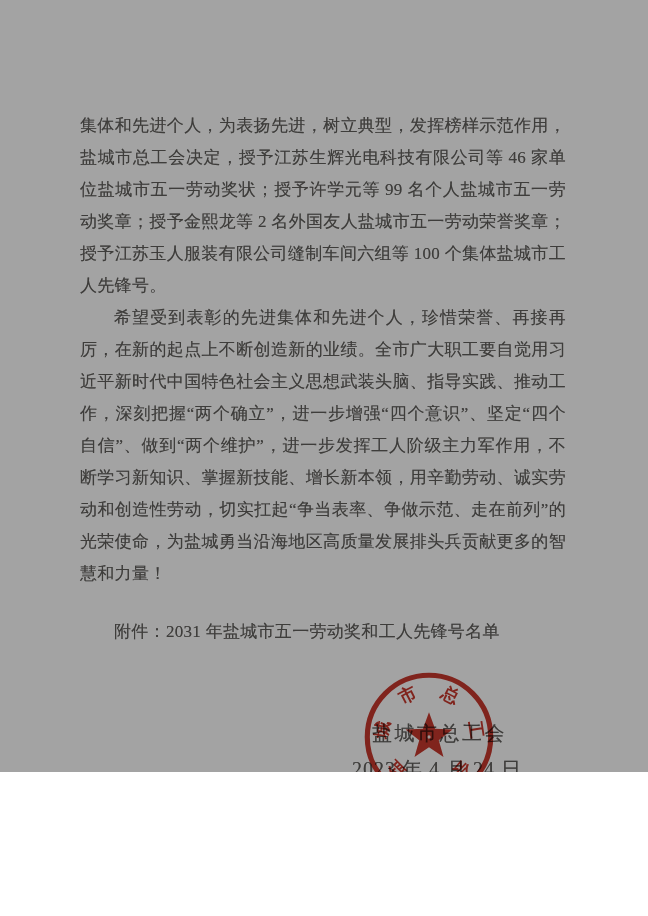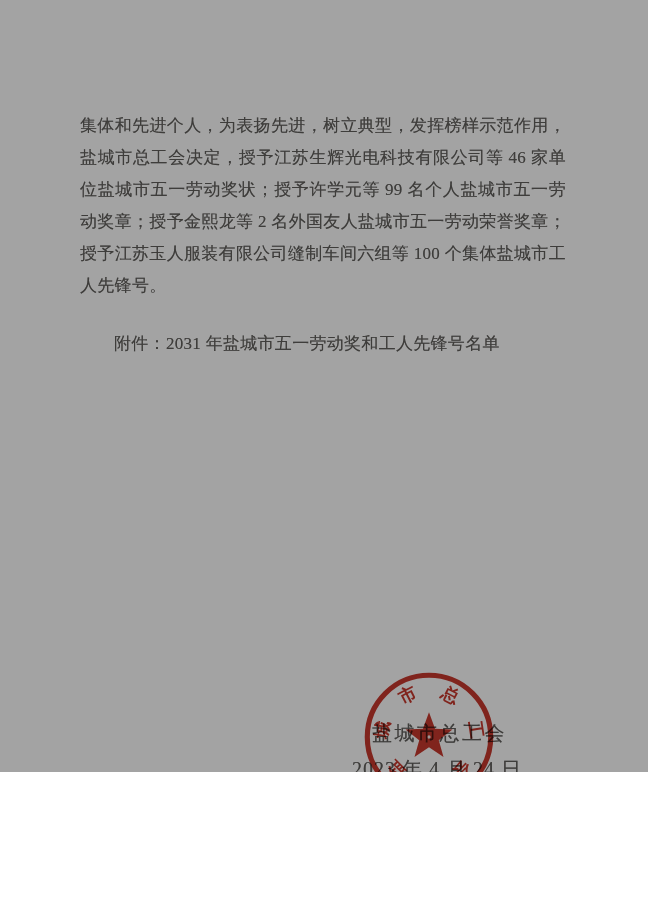--- a/index.html
+++ b/index.html
@@ -73,20 +73,21 @@
     font-weight: bold;
   }
 </style>
 </head>
 <body>
 
 <div class="page">
 
   <div class="content">
     <p class="para">集体和先进个人，为表扬先进，树立典型，发挥榜样示范作用，盐城市总工会决定，授予江苏生辉光电科技有限公司等 46 家单位盐城市五一劳动奖状；授予许学元等 99 名个人盐城市五一劳动奖章；授予金熙龙等 2 名外国友人盐城市五一劳动荣誉奖章；授予江苏玉人服装有限公司缝制车间六组等 100 个集体盐城市工人先锋号。</p>
+    <p class="para indent">希望受到表彰的先进集体和先进个人，珍惜荣誉、再接再厉，在新的起点上不断创造新的业绩。全市广大职工要自觉用习近平新时代中国特色社会主义思想武装头脑、指导实践、推动工作，深刻把握“两个确立”，进一步增强“四个意识”、坚定“四个自信”、做到“两个维护”，进一步发挥工人阶级主力军作用，不断学习新知识、掌握新技能、增长新本领，用辛勤劳动、诚实劳动和创造性劳动，切实扛起“争当表率、争做示范、走在前列”的光荣使命，为盐城勇当沿海地区高质量发展排头兵贡献更多的智慧和力量！</p>
     <p class="attachment">附件：2031 年盐城市五一劳动奖和工人先锋号名单</p>
   </div>
 
   <div class="signature">盐城市总工会</div>
 
   <div class="date">2023 年 4 月 24 日</div>
 
   <svg class="seal" viewBox="0 0 140 140" xmlns="http://www.w3.org/2000/svg">
     <circle cx="70" cy="70" r="60" fill="none" stroke="#c5281c" stroke-width="5"></circle>
     <polygon fill="#c5281c" points="70,46 75.9,61.9 92.8,62.6 79.5,73.1 84.1,89.4 70,80 55.9,89.4 60.5,73.1 47.2,62.6 64.1,61.9"></polygon>

